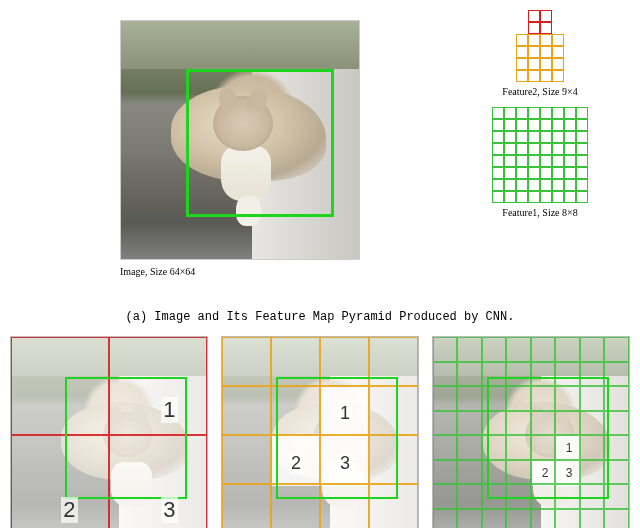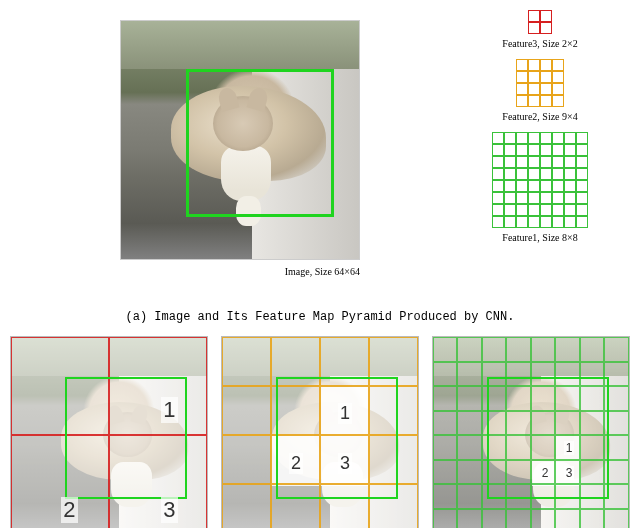--- a/index.html
+++ b/index.html
@@ -15,21 +15,21 @@
   .top-section {
     position: relative;
     width: 640px;
     height: 300px;
   }
   .main-image-wrapper {
     position: absolute;
     left: 120px;
     top: 20px;
     width: 240px;
-    text-align: right;
+    text-align: left;
   }
   .main-image {
     width: 240px;
     height: 240px;
     position: relative;
     border: 1px solid #ccc;
     box-sizing: border-box;
     overflow: hidden;
   }
   .cat-bg {
@@ -202,21 +202,20 @@
     <div class="img-label">Image, Size 64×64</div>
   </div>
 
   <div class="pyramid">
     <div class="grid grid-red" style="width:24px;">
       <div></div>
         <div></div>
         <div></div>
         <div></div>
     </div>
-    <div class="grid-label">Feature3, Size 2×2</div>
 
     <div class="grid grid-orange" style="width:48px;">
       <div></div>
         <div></div>
         <div></div>
         <div></div>
       <div></div>
         <div></div>
         <div></div>
         <div></div>

